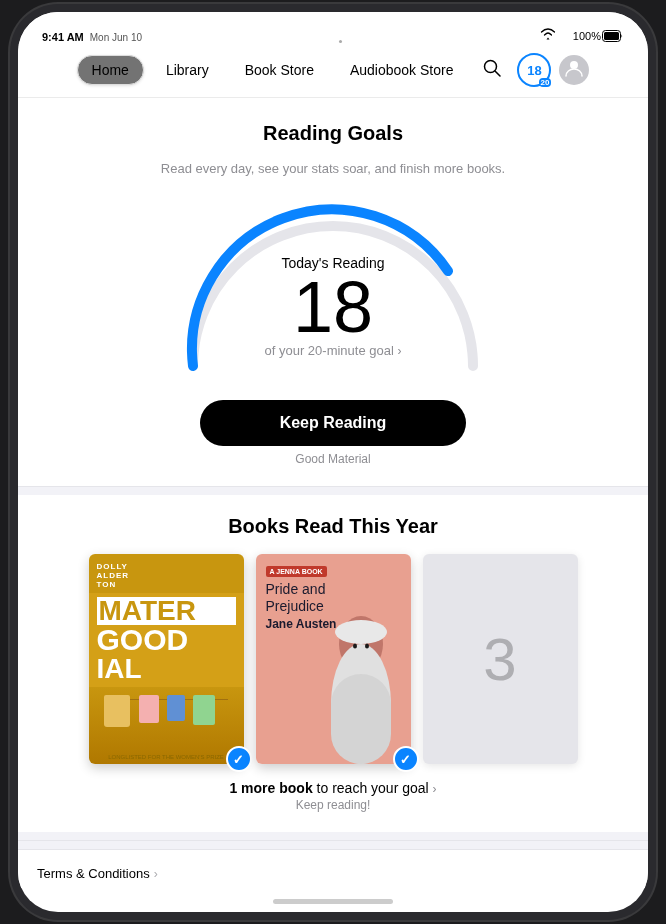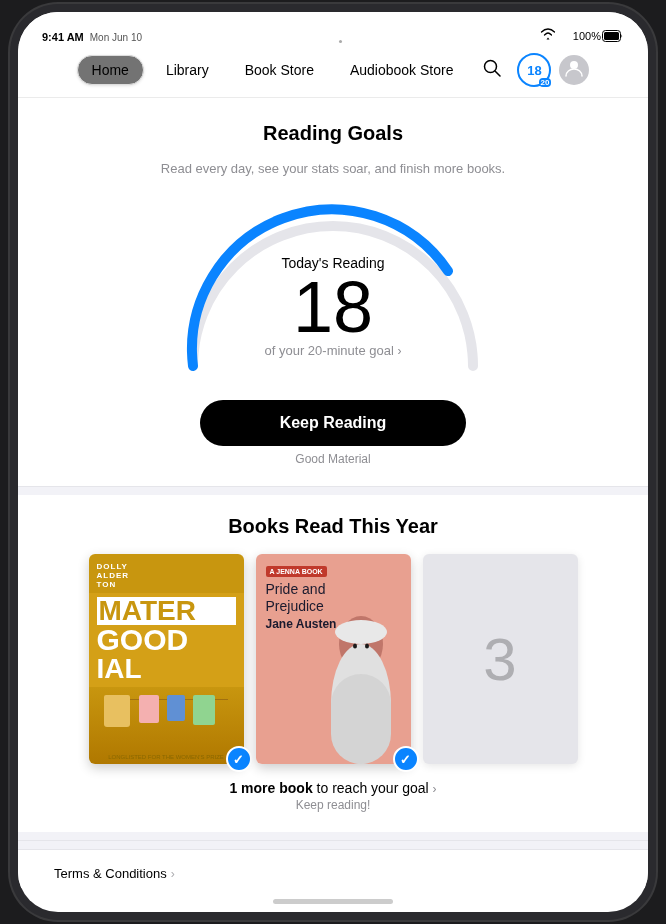--- a/index.html
+++ b/index.html
@@ -326,21 +326,21 @@
       text-align: center;
       font-size: 12px;
       color: #8e8e93;
       margin-top: 2px;
     }
 
     
     .bottom-section {
       background: #fff;
       margin-top: 8px;
-      padding: 16px 36px;
+      padding: 16px 19px;
       border-top: 1px solid #e5e5ea;
       border-bottom: 1px solid #0f172a;
     }
     .terms-link {
       font-size: 13px;
       color: #000;
       display: flex;
       align-items: center;
       gap: 4px;
       cursor: pointer;

